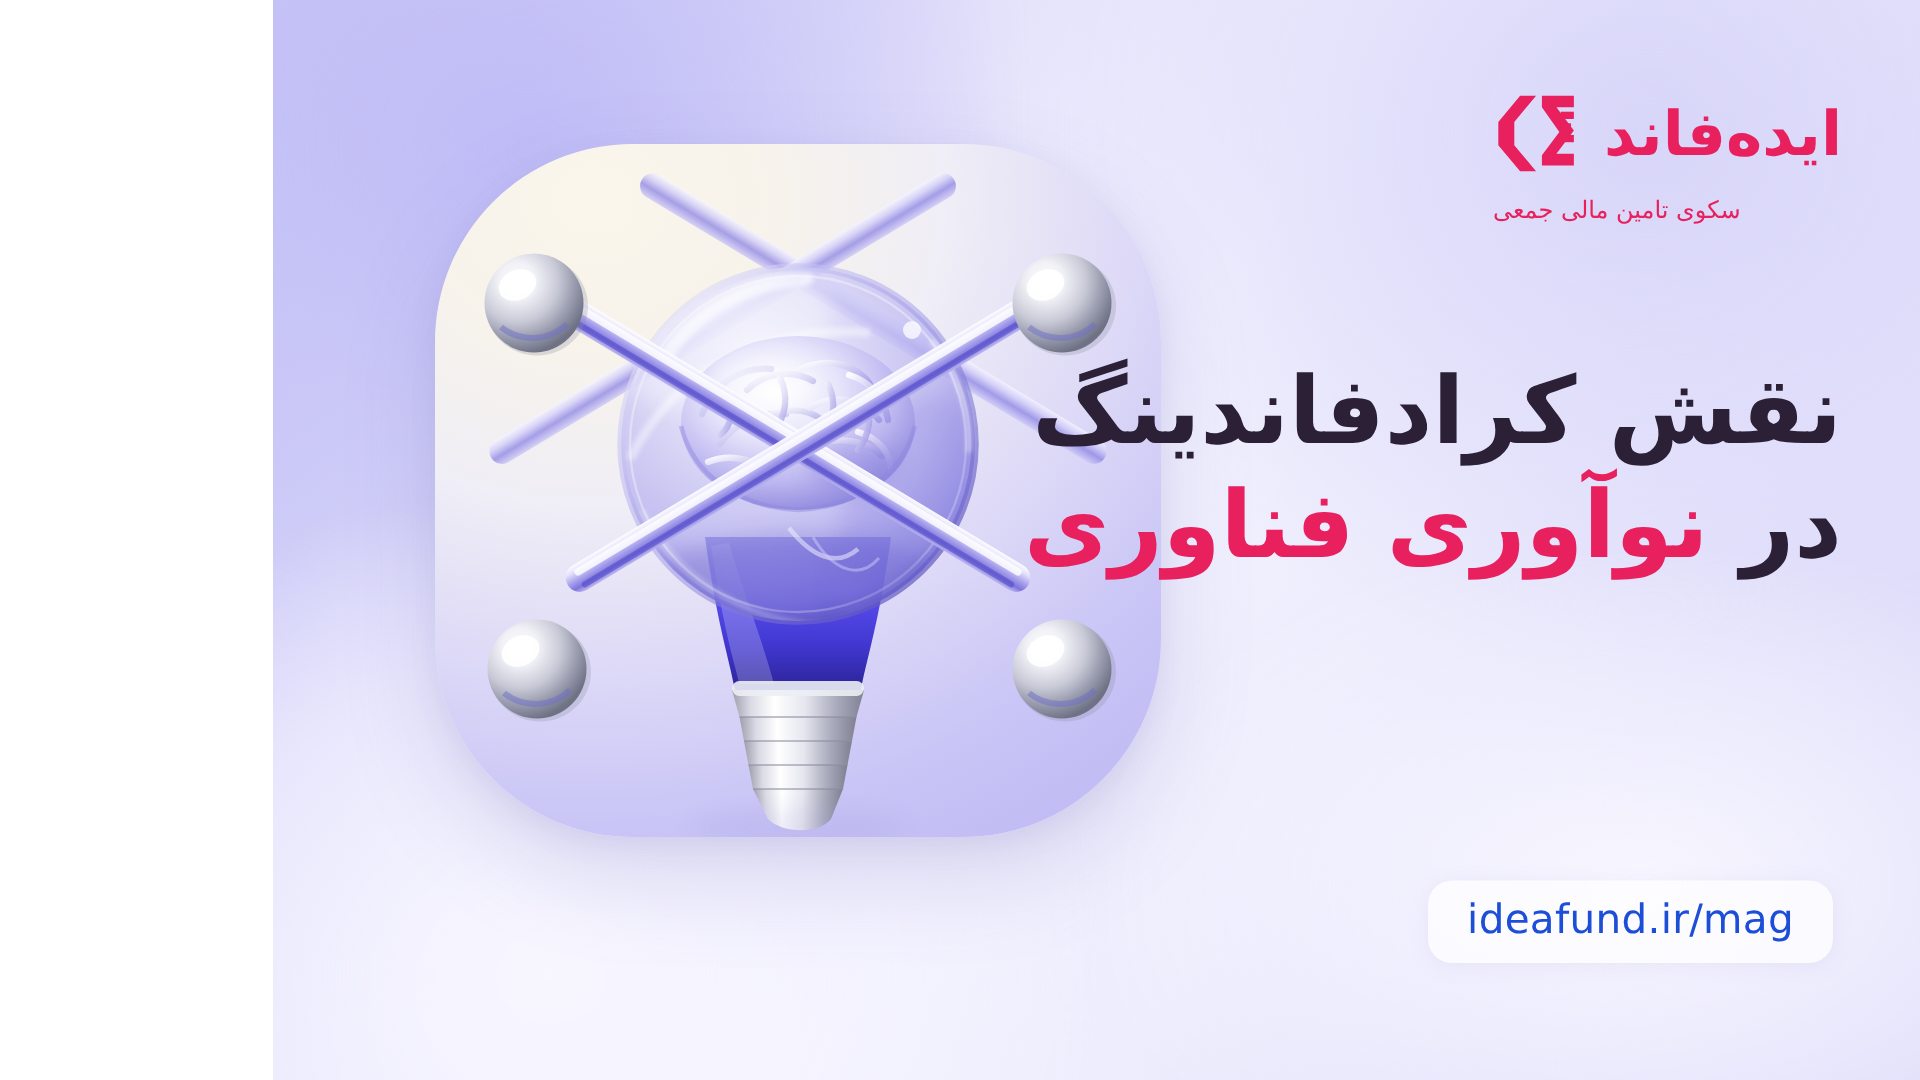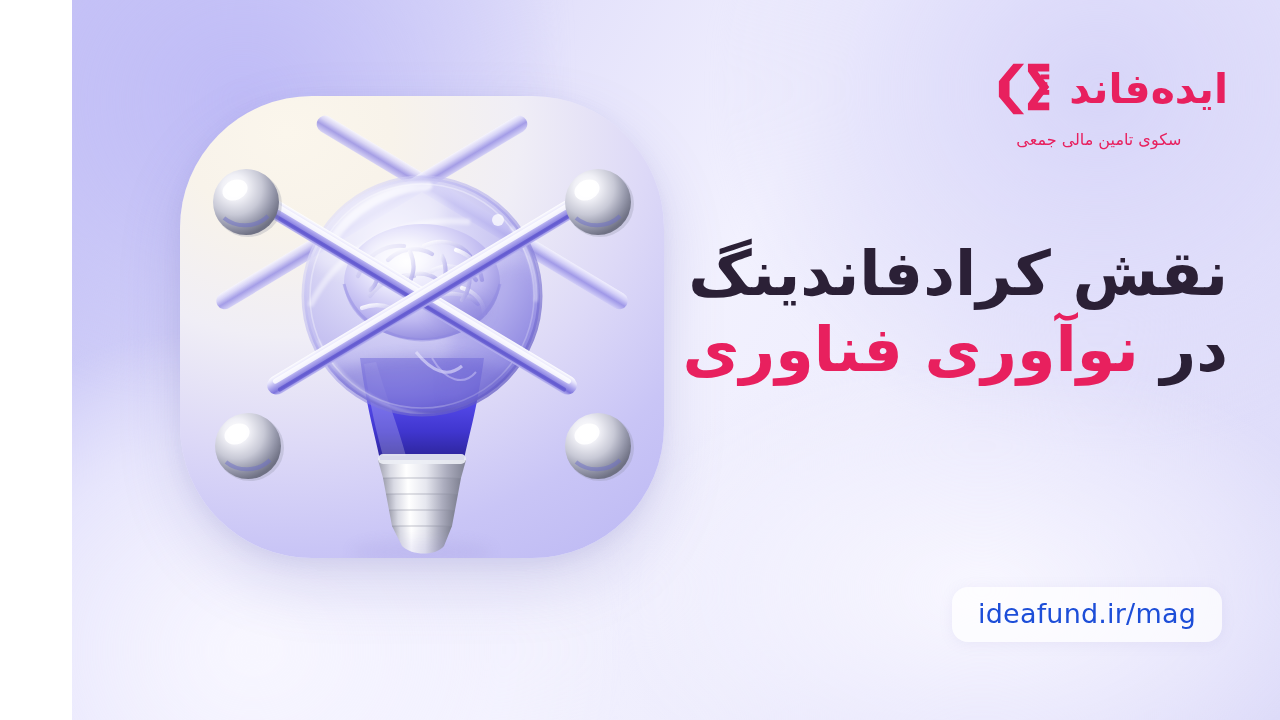--- a/index.html
+++ b/index.html
@@ -7,21 +7,21 @@
     margin: 0;
     padding: 0;
     background: #ffffff;
   }
   body {
     font-family: "DejaVu Sans", "Liberation Sans", sans-serif;
   }
 
   #canvas {
     position: relative;
-    width: 1208px;
+    width: 1098px;
     height: 720px;
     overflow: hidden;
     background: #eceafd;
   }
 
   
   .bg-base {
     position: absolute;
     inset: 0;
     background: linear-gradient(118deg,
@@ -128,21 +128,20 @@
     white-space: nowrap;
   }
   .brand-tag {
     font-size: 16px;
     font-weight: 500;
     color: #e8205e;
     direction: rtl;
     margin-top: 8px;
     margin-right: 4px;
     white-space: nowrap;
-    margin-left: 21px;
   }
 
   .headline {
     position: absolute;
     right: 52px;
     top: 236px;
     width: 620px;
     text-align: right;
     direction: rtl;
     line-height: 1.22;

